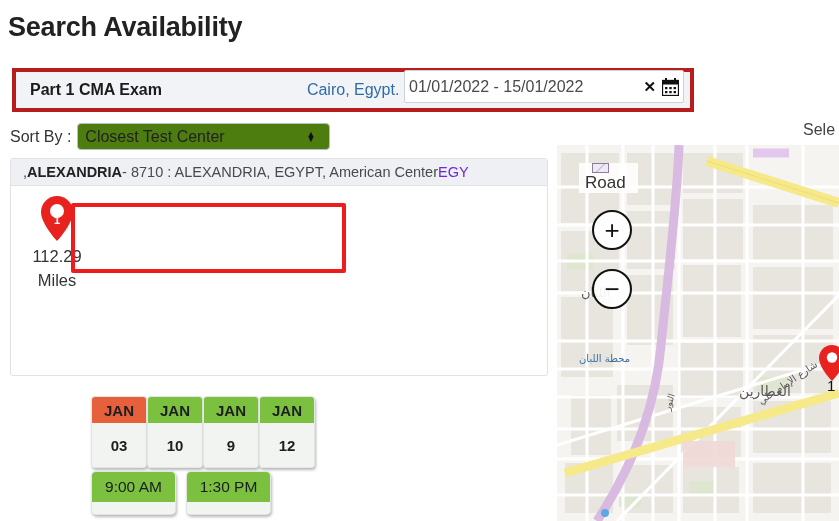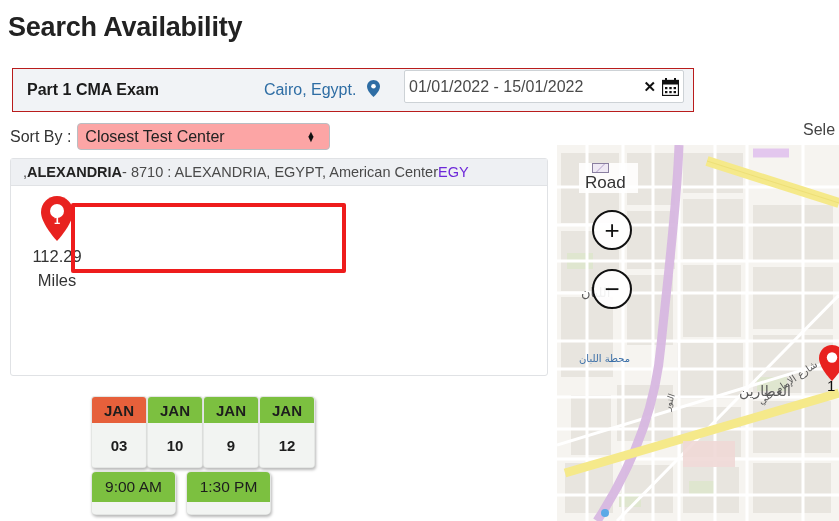--- a/index.html
+++ b/index.html
@@ -16,22 +16,22 @@
   .page-title {
     position: absolute; left: 8px; top: 12px;
     font-size: 27px; font-weight: 600; color: #222;
     letter-spacing: -0.2px;
   }
 
   
   .criteria-bar {
     position: absolute; left: 12px; top: 68px;
     width: 682px; height: 44px;
-    background: #f1f3f6; border: 1px solid #b91c1c;
-    display: flex; align-items: center;
+    background: #f1f3f6; border: 4px solid #b91c1c;
+    display: flex; align-items: center; gap: 40px;
   }
   .exam-name {
     margin-left: 14px; font-size: 16px; font-weight: bold; color: #1b1b1b;
     white-space: nowrap;
   }
   .location-link {
     margin-left: 105px; font-size: 16px; color: #2e6da4;
     white-space: nowrap; cursor: pointer;
   }
   .pin-small { margin-left: 6px; display: inline-block; vertical-align: -2px; }
@@ -51,21 +51,21 @@
 
   
   .sort-row {
     position: absolute; left: 10px; top: 123px;
     display: flex; align-items: center;
   }
   .sort-label { font-size: 16px; color: #333; margin-right: 6px; }
   .sort-select {
     position: relative;
     width: 253px; height: 27px;
-    border: 1px solid #b9bec3; border-radius: 4px; background: #fca5a5;
+    border: 1px solid #b9bec3; border-radius: 4px; background: #4d7c0f;
     display: flex; align-items: center; padding-left: 7px;
     font-size: 16px; color: #222; cursor: pointer;
   }
   .sort-arrows {
     position: absolute; right: 14px; top: 50%; transform: translateY(-50%);
     display: flex; flex-direction: column; line-height: 5px;
     font-size: 9px; color: #111;
   }
 
   .select-right {

